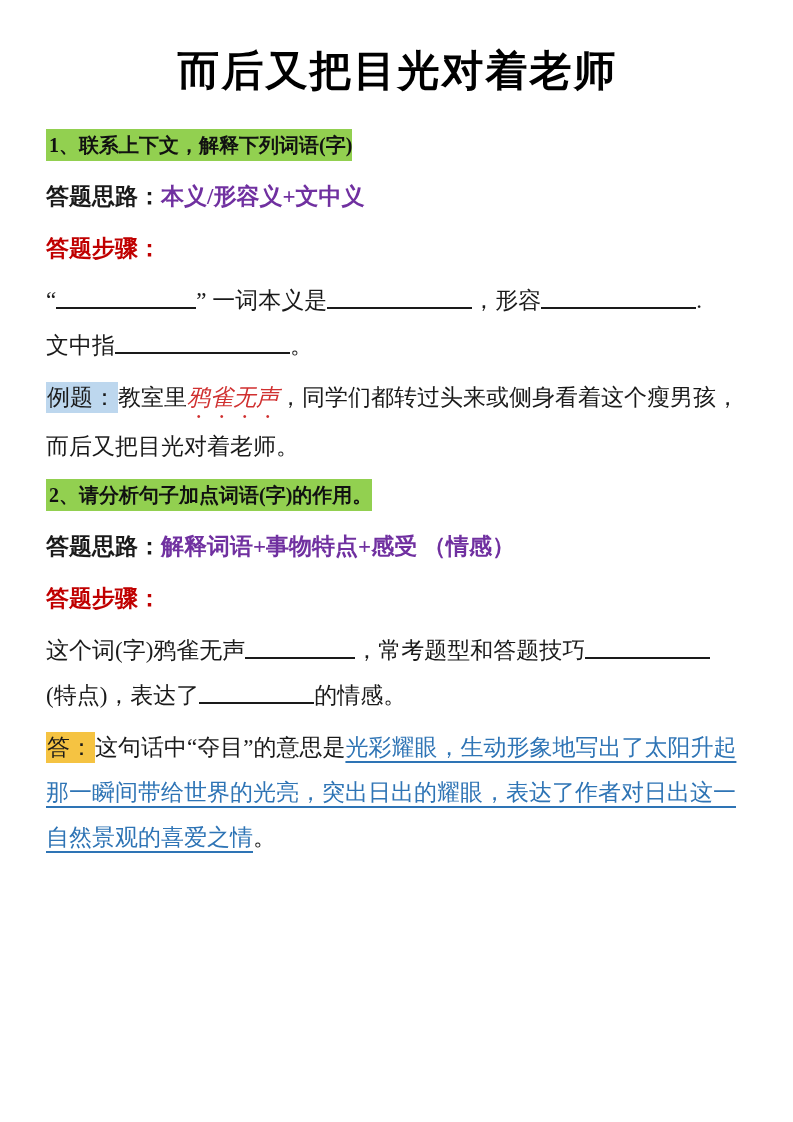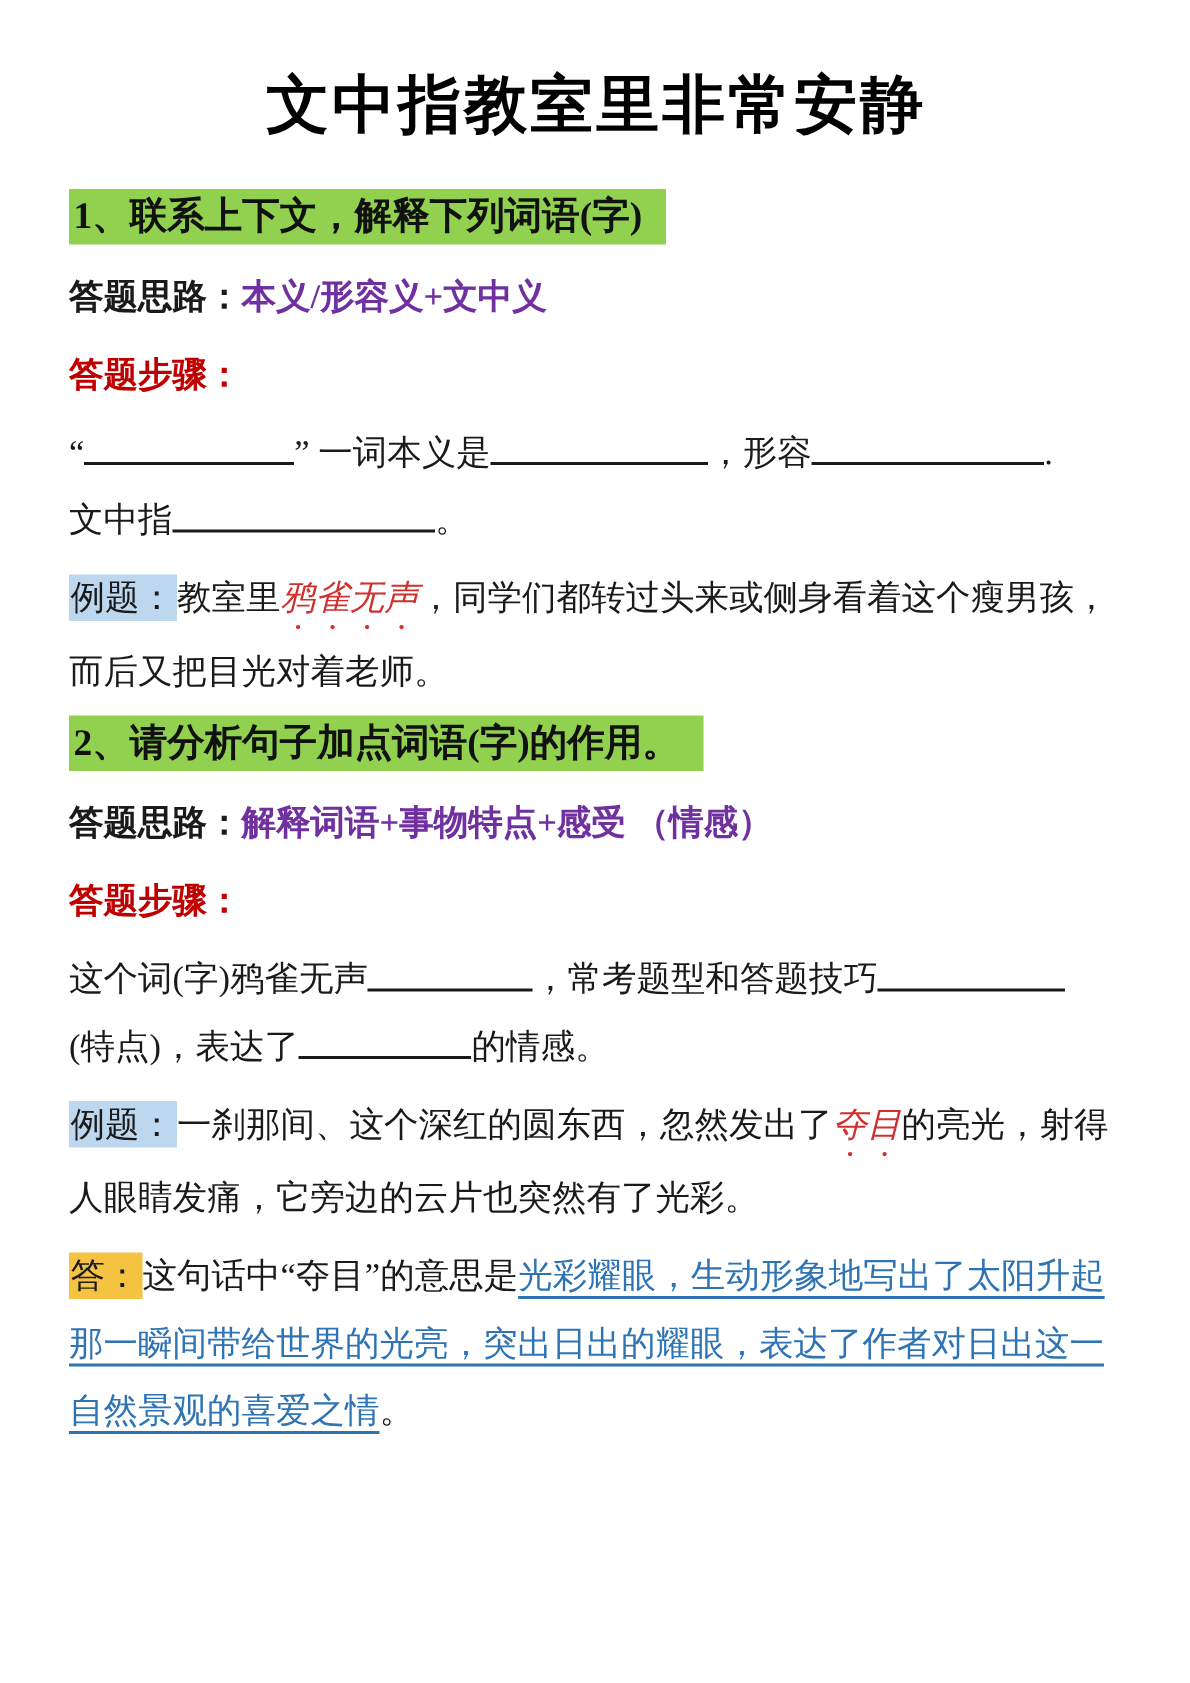--- a/index.html
+++ b/index.html
@@ -36,24 +36,24 @@
     background: var(--yellow-highlight, #FFFF00);
     color: var(--red-text, #C00000);
     padding: 1px 3px;
   }
   .subtitle-rest { color: #000; }
 
   .sec-heading { margin-top: 26px; line-height: 40px; }
   .sec-heading.second { margin-top: 6px; }
   .green-hl {
     background: var(--green-highlight, #92D050);
-    font-size: 25px;
+    font-size: 20px;
     font-weight: bold;
     color: #111;
-    padding: 5px 16px 5px 3px;
+    padding: 5px 0 5px 3px;
   }
 
   .line {
     font-size: 23px;
     line-height: 45px;
     margin-top: 7px;
   }
   .bold { font-weight: bold; }
   .purple { color: var(--purple-text, #7030A0); font-weight: bold; }
   .red { color: var(--red-text, #C00000); font-weight: bold; margin-top: 44px; }
@@ -93,21 +93,21 @@
     text-decoration: underline;
     text-decoration-thickness: 1.5px;
     text-underline-offset: 6px;
   }
 </style>
 </head>
 <body>
 
 <div class="page">
 
-  <h1 class="title">文中指教室里非常安静</h1>
+  <h1 class="title">而后又把目光对着老师</h1>
 
 
   <section>
     <div class="sec-heading"><span class="green-hl">1、联系上下文，解释下列词语(字)</span></div>
 
     <p class="line"><span class="bold">答题思路：</span><span class="purple">本义/形容义+文中义</span></p>
 
     <p class="line"><span class="red">答题步骤：</span></p>
 
     <p class="line"><span>“</span><span class="blank w140"></span><span>” 一词本义是</span><span class="blank w145"></span><span>，形容</span><span class="blank w155"></span><span>.</span><br><span>文中指</span><span class="blank w175"></span><span>。</span></p>
@@ -118,18 +118,17 @@
 
   <section>
     <div class="sec-heading second"><span class="green-hl">2、请分析句子加点词语(字)的作用。</span></div>
 
     <p class="line"><span class="bold">答题思路：</span><span class="purple">解释词语+事物特点+感受 （情感）</span></p>
 
     <p class="line"><span class="red">答题步骤：</span></p>
 
     <p class="line"><span>这个词(字)鸦雀无声</span><span class="blank w110"></span><span>，常考题型和答题技巧</span><span class="blank w125"></span><br><span>(特点)，表达了</span><span class="blank w115"></span><span>的情感。</span></p>
 
-    <p class="line"><span class="hl-blue">例题：</span><span>一刹那间、这个深红的圆东西，忽然发出了</span><span class="emph-red">夺目</span><span>的亮光，射得人眼睛发痛，它旁边的云片也突然有了光彩。</span></p>
 
     <p class="line"><span class="hl-amber">答：</span><span>这句话中“夺目”的意思是</span><span class="blue-ul">光彩耀眼，生动形象地写出了太阳升起那一瞬间带给世界的光亮，突出日出的耀眼，表达了作者对日出这一自然景观的喜爱之情</span><span>。</span></p>
   </section>
 
 </div>
 
 </body></html>

